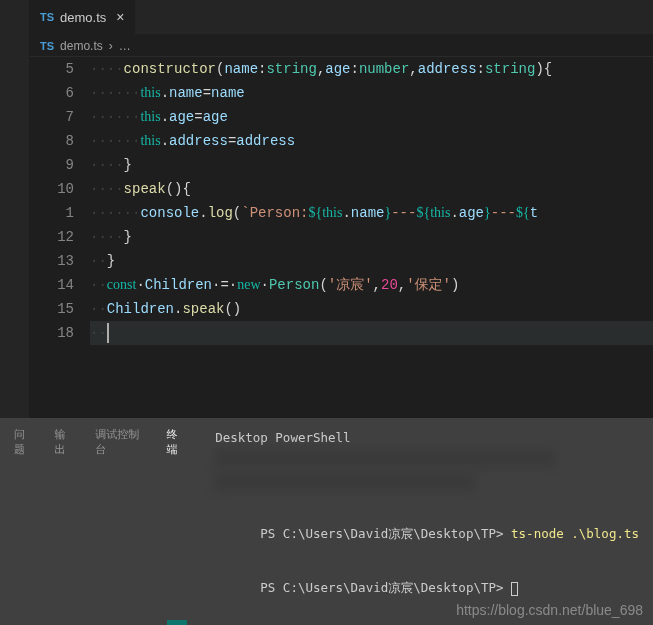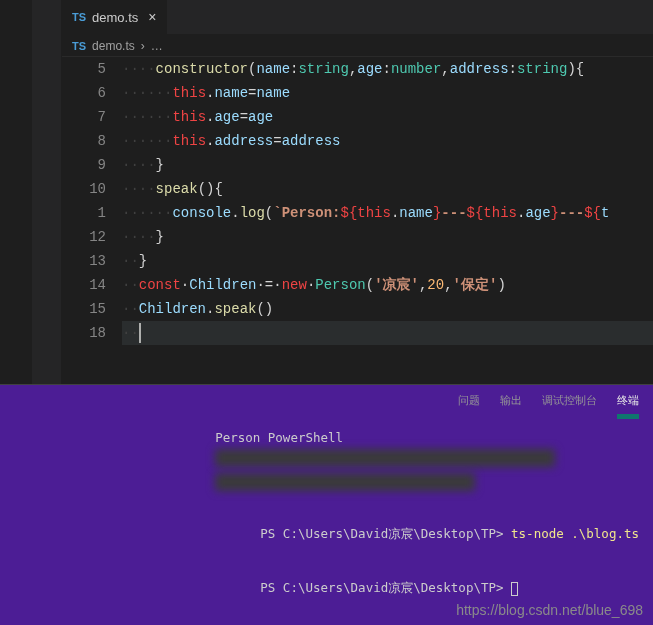--- a/index.html
+++ b/index.html
@@ -7,21 +7,21 @@
     font-family: Consolas, "Courier New", monospace;
     background: #1e1e1e;
     color: #d4d4d4;
     font-size: 13px;
     width: 653px;
     height: 625px;
     overflow: hidden;
     display: flex;
     flex-direction: column;
   }
-  .top { display: flex; height: 425px; padding-left: 32px; }
+  .top { display: flex; height: 425px; }
   .activity-bar { width: 30px; background: #252526; border-right: 1px solid #1e1e1e; }
   .editor-area { flex: 1; display: flex; flex-direction: column; background: #1e1e1e; }
   .tabs {
     display: flex; height: 35px; background: #252526; border-bottom: 1px solid #1e1e1e;
   }
   .tab {
     display: flex; align-items: center; gap: 6px;
     padding: 0 10px; background: #1e1e1e; color: #ccc;
     font-family: -apple-system, "Segoe UI", sans-serif; font-size: 13px;
     border-right: 1px solid #252526;
@@ -35,32 +35,32 @@
     border-bottom: 1px solid #2a2a2a;
   }
   .code { display: flex; flex: 1; overflow: hidden; }
   .gutter {
     width: 60px; text-align: right; padding-right: 16px;
     color: #858585; user-select: none; line-height: 24px; font-size: 14px;
   }
   .lines { flex: 1; line-height: 24px; font-size: 14px; white-space: pre; position: relative; }
   .line { position: relative; }
   .ws { color: #404040; }
-  .kw { color: #ef4444; }
+  .kw { color: #14b8a6; font-family: Liberation Serif, serif; }
   .var { color: #9cdcfe; }
   .fn { color: #dcdcaa; }
   .type { color: #4ec9b0; }
-  .str { color: #ce9178; font-weight: bold; }
-  .num { color: #fdba74; }
+  .str { color: #ce9178; }
+  .num { color: #ec4899; }
   .pun { color: #d4d4d4; }
   .cursor { border-left: 2px solid #aeafad; height: 20px; display: inline-block; vertical-align: middle; }
   .hl-line { background: #2a2d2e; }
   .panel {
-    background: #4c1d95; border-top: 1px solid #414141;
-    display: flex; flex-direction: column; flex: 1; align-items: flex-end;
+    background: #404040; border-top: 1px solid #414141;
+    display: flex; flex: 1;
   }
   .panel-tabs {
     display: flex; gap: 20px; padding: 8px 14px 0 14px;
     font-family: -apple-system, "Segoe UI", sans-serif; font-size: 11px;
     color: #969696;
   }
   .panel-tab { padding-bottom: 6px; cursor: pointer; }
   .panel-tab.active { color: #e7e7e7; border-bottom: 5px solid #0f766e; }
   .terminal {
     flex: 1; padding: 10px 14px; font-size: 12.5px; line-height: 18px;
@@ -124,21 +124,21 @@
 </div>
 
 <div class="panel">
   <div class="panel-tabs" id="panel-tabs">
       <div class="panel-tab">问题</div>
       <div class="panel-tab">输出</div>
       <div class="panel-tab">调试控制台</div>
       <div class="panel-tab active">终端</div>
     </div>
   <div class="terminal">
-    <div class="term-line">Person PowerShell</div>
+    <div class="term-line">Desktop PowerShell</div>
     <div class="blur" style="left:14px; top:30px; width:340px; height:18px;"></div>
     <div class="blur" style="left:14px; top:54px; width:260px; height:18px;"></div>
     <div style="height:60px"></div>
     <div class="term-line">
       <span class="prompt">PS C:\Users\David凉宸\Desktop\TP&gt;</span> <span class="cmd">ts-node .\blog.ts</span>
     </div>
     <div class="term-line">
       <span class="prompt">PS C:\Users\David凉宸\Desktop\TP&gt;</span> <span class="term-cursor"></span>
     </div>
     <div class="watermark">https://blog.csdn.net/blue_698</div>

